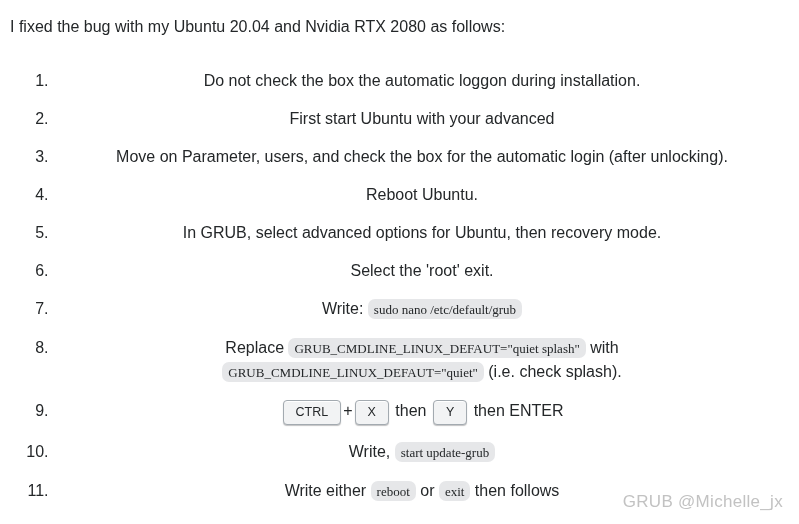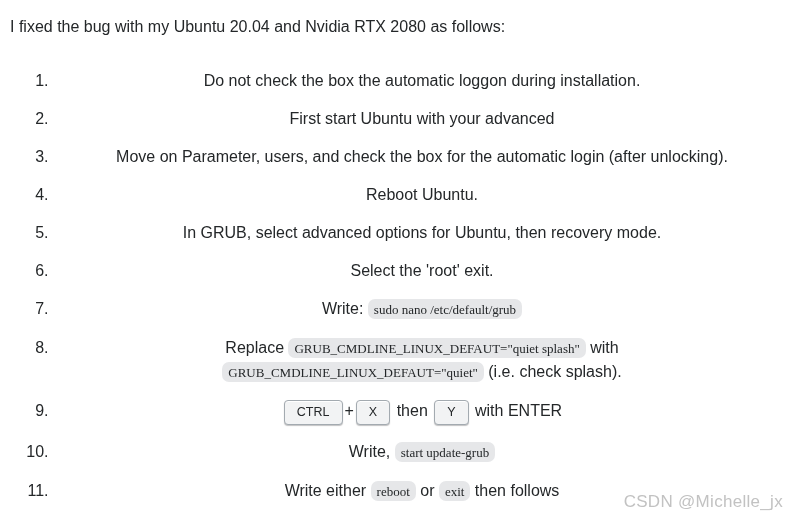--- a/index.html
+++ b/index.html
@@ -74,18 +74,18 @@
   <p class="intro">I fixed the bug with my Ubuntu 20.04 and Nvidia RTX 2080 as follows:</p>
   <ol class="steps">
       <li><span>Do not check the box the automatic loggon during installation.</span></li>
       <li><span>First start Ubuntu with your advanced</span></li>
       <li><span>Move on Parameter, users, and check the box for the automatic login (after unlocking).</span></li>
       <li><span>Reboot Ubuntu.</span></li>
       <li><span>In GRUB, select advanced options for Ubuntu, then recovery mode.</span></li>
       <li><span>Select the 'root' exit.</span></li>
       <li><span>Write: </span><code class="inline-code">sudo nano /etc/default/grub</code></li>
       <li><span>Replace </span><code class="inline-code">GRUB_CMDLINE_LINUX_DEFAUT="quiet splash"</code><span> with </span><br><code class="inline-code">GRUB_CMDLINE_LINUX_DEFAUT="quiet"</code><span> (i.e. check splash).</span></li>
-      <li><kbd class="kbd-key">CTRL</kbd><span>+</span><kbd class="kbd-key">X</kbd><span> then </span><kbd class="kbd-key">Y</kbd><span> with ENTER</span></li>
+      <li><kbd class="kbd-key">CTRL</kbd><span>+</span><kbd class="kbd-key">X</kbd><span> then </span><kbd class="kbd-key">Y</kbd><span> then ENTER</span></li>
       <li><span>Write, </span><code class="inline-code">start update-grub</code></li>
       <li><span>Write either </span><code class="inline-code">reboot</code><span> or </span><code class="inline-code">exit</code><span> then follows</span></li>
     </ol>
-  <div class="watermark">CSDN @Michelle_jx</div>
+  <div class="watermark">GRUB @Michelle_jx</div>
 </div>
 
 </body></html>

